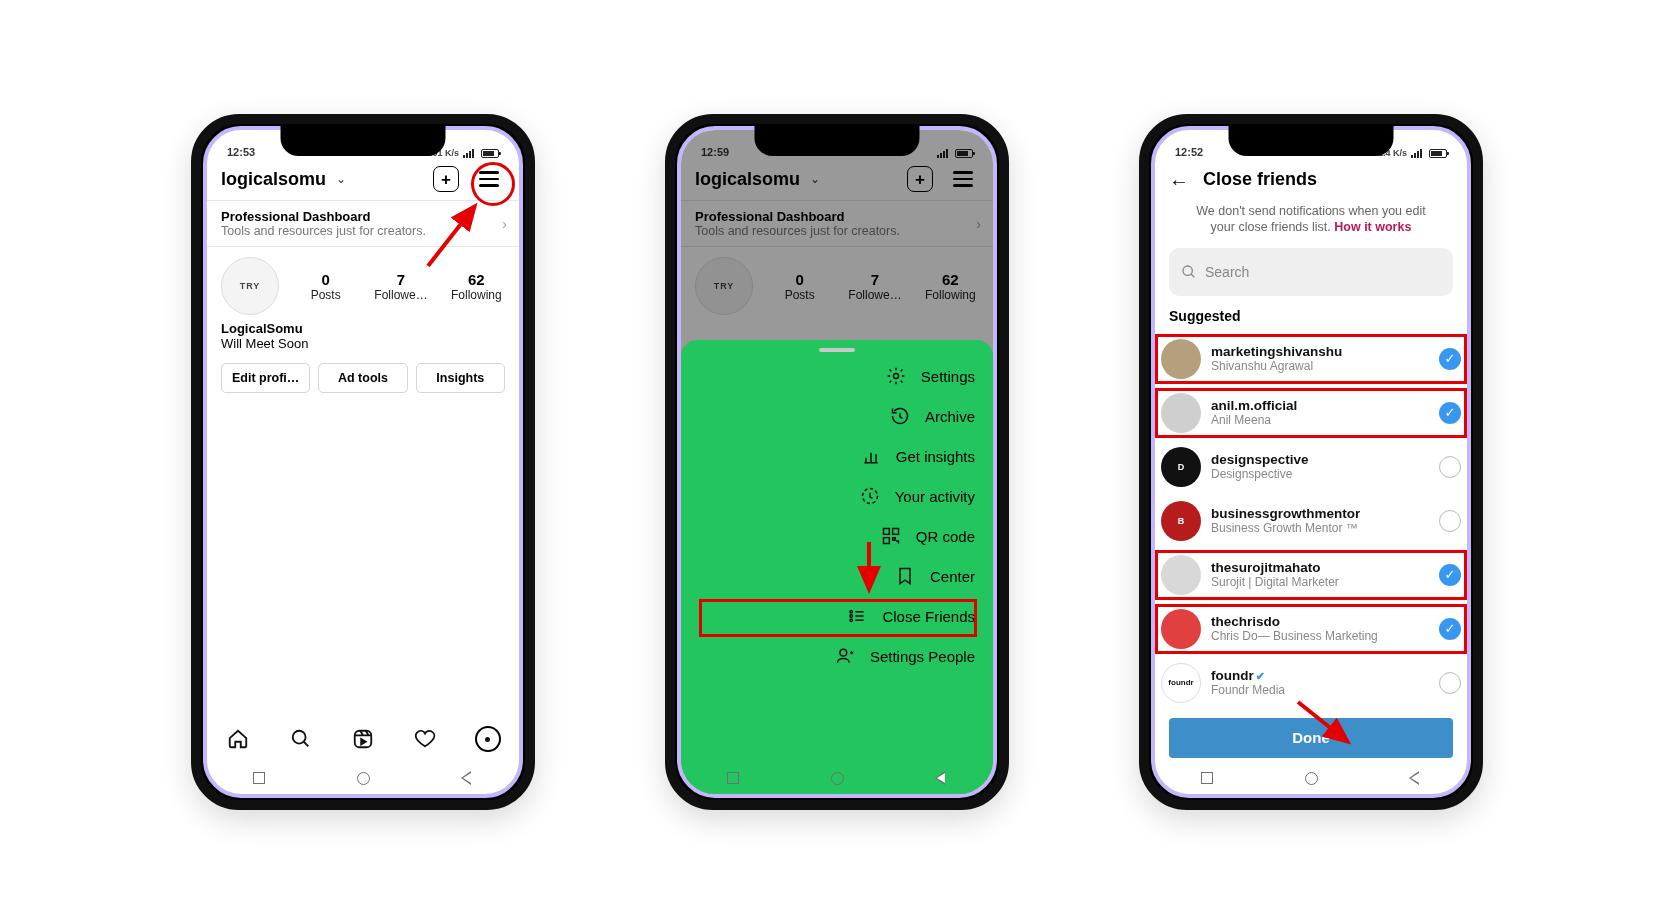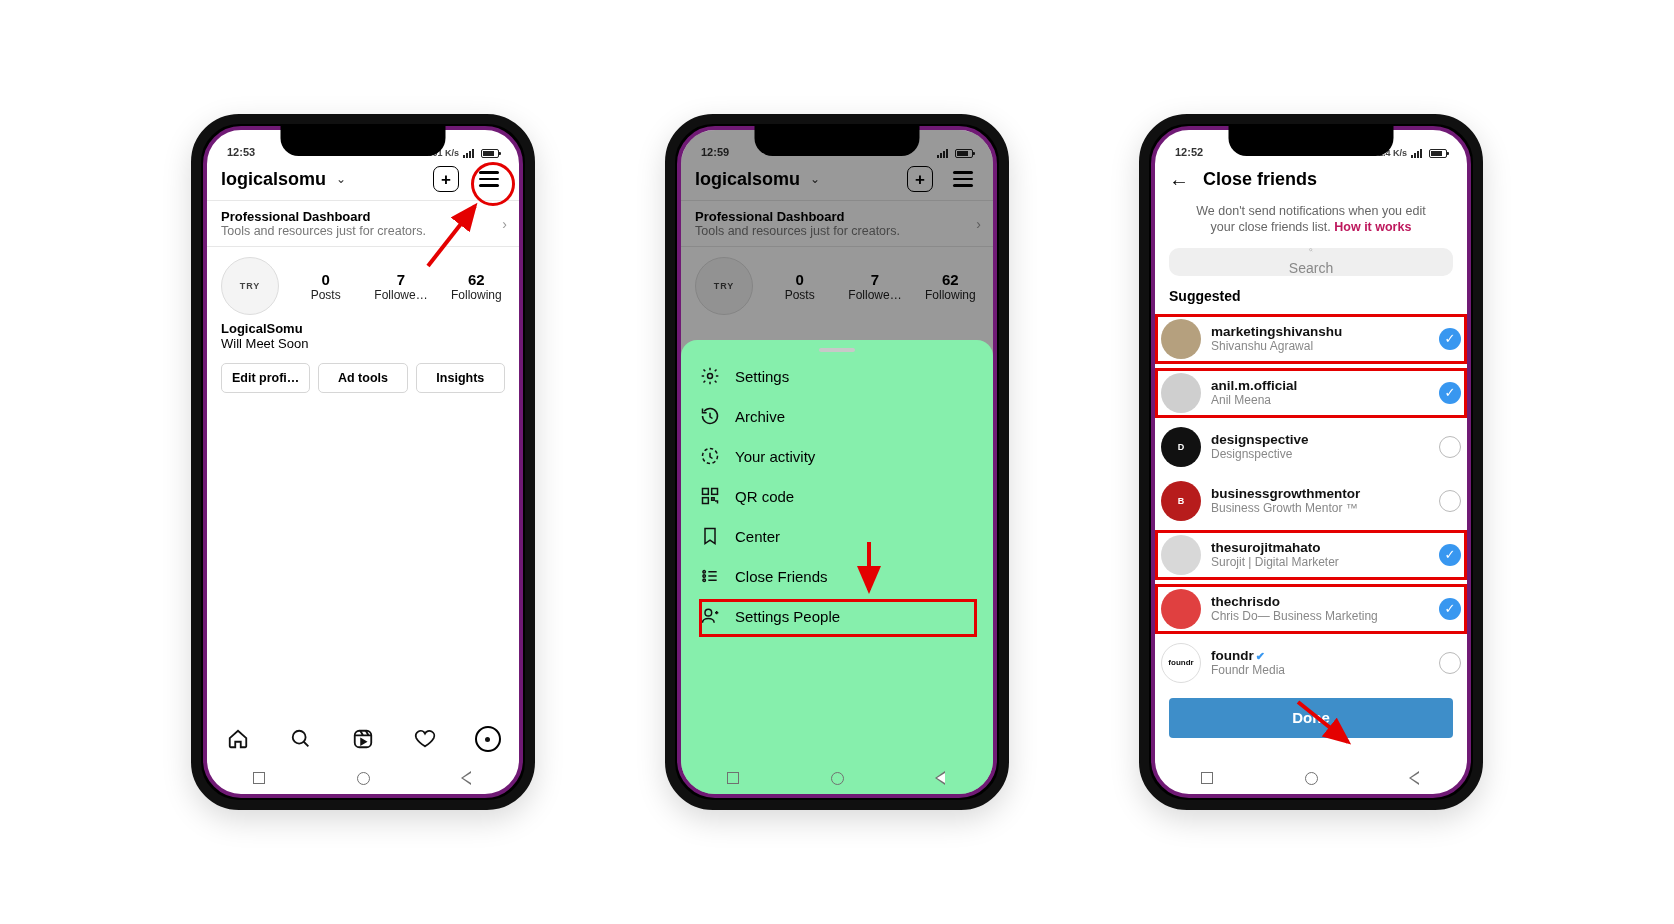--- a/index.html
+++ b/index.html
@@ -1,20 +1,20 @@
 <!DOCTYPE html>
 <html><head>
 <meta charset="utf-8">
 <style>
   * { box-sizing: border-box; margin:0; padding:0; font-family: -apple-system, "Helvetica Neue", Arial, sans-serif; }
   body { background:#fff; width:1674px; height:924px; position:relative; }
   .stage { display:flex; gap:130px; justify-content:center; align-items:center; height:100%; padding:40px; }
   .phone { width:344px; height:696px; position:relative; }
   .phone .chassis { position:absolute; inset:0; border:10px solid #101010; border-radius:48px; background:#000; box-shadow:0 10px 30px rgba(0,0,0,.15); }
-  .phone .inner { position:absolute; left:12px; right:12px; top:12px; bottom:12px; border:4px solid #701a75; background:#fff; border-radius:38px; overflow:hidden; }
+  .phone .inner { position:absolute; left:12px; right:12px; top:12px; bottom:12px; border:4px solid #c4b5fd; background:#fff; border-radius:38px; overflow:hidden; }
   .phone .notch { position:absolute; top:12px; left:50%; transform:translateX(-50%); width:165px; height:30px; background:#000; border-bottom-left-radius:18px; border-bottom-right-radius:18px; z-index:5;}
   .overlay { position:absolute; inset:0; background:rgba(0,0,0,.4); z-index:2; }
 
   
   .status { height:30px; display:flex; justify-content:space-between; align-items:flex-end; padding:0 20px 2px; font-size:11px; font-weight:600; color:#333; }
   .status .right { display:flex; gap:4px; align-items:center; }
   .sig { width:14px; height:10px; display:flex; gap:1px; align-items:flex-end; }
   .sig b { width:2px; background:#222; display:block; }
   .bat { width:18px; height:9px; border:1px solid #222; border-radius:2px; position:relative; }
   .bat i { position:absolute; right:-3px; top:2px; width:2px; height:3px; background:#222; border-radius:0 1px 1px 0; }
@@ -49,32 +49,32 @@
   .tabbar { position:absolute; bottom:32px; left:0; right:0; height:46px; display:flex; align-items:center; justify-content:space-around; }
   .tabic { width:26px; height:26px; display:flex; align-items:center; justify-content:center; position:relative; }
   .navbar { position:absolute; bottom:0; left:0; right:0; height:32px; display:flex; align-items:center; justify-content:space-around; color:#707070;}
   .navbar .sq { width:12px; height:12px; border:1.5px solid #707070;}
   .navbar .ci { width:13px; height:13px; border:1.5px solid #707070; border-radius:50%;}
   .navbar .tr { width:0; height:0; border-top:7px solid transparent; border-bottom:7px solid transparent; border-right:10px solid transparent; position:relative; }
   .navbar .tr::after { content:""; position:absolute; left:-2px; top:-7px; width:0;height:0; border-top:7px solid transparent; border-bottom:7px solid transparent; border-right:10px solid #707070; }
   .navbar .tr::before { content:""; position:absolute; left:0px; top:-5.5px; width:0;height:0; border-top:5.5px solid transparent; border-bottom:5.5px solid transparent; border-right:8px solid #fff; z-index:1;}
 
   
-  .sheet { position:absolute; left:0; right:0; bottom:0; top:210px; background:#86efac; border-top-left-radius:16px; border-top-right-radius:16px; z-index:3; display:flex; flex-direction:column; }
+  .sheet { position:absolute; left:0; right:0; bottom:0; top:210px; background:#22c55e; border-top-left-radius:16px; border-top-right-radius:16px; z-index:3; display:flex; flex-direction:column;align-items:flex-end; }
   .sheet .hndl { width:36px; height:4px; background:#c8c8c8; border-radius:2px; margin:8px auto 4px; }
   .sheet .row { display:flex; align-items:center; gap:14px; height:40px; padding:0 18px; font-size:15px; }
   .sheet .row .ic { width:22px; height:22px; display:flex; align-items:center; justify-content:center; }
 
   .hl-red-box { border:3px solid #e40000; position:absolute; }
 
   
   .cf-head { display:flex; align-items:center; gap:14px; padding:8px 14px 12px; font-weight:700; font-size:18px;}
   .cf-desc { font-size:12.5px; text-align:center; color:#666; padding:0 28px 12px; line-height:1.3;}
   .cf-desc b { color:#be185d; font-weight:700; }
-  .search { background:#efefef; border-radius:10px; margin:0 14px 12px; height:28px; display:flex; align-items:center; padding:0 12px; color:#888; font-size:14px; gap:8px;flex-direction:column;}
+  .search { background:#efefef; border-radius:10px; margin:0 14px 12px; height:48px; display:flex; align-items:center; padding:0 12px; color:#888; font-size:14px; gap:8px;}
   .sugg { padding:0 14px 8px; font-weight:700; font-size:14px;}
   .list { padding:0 0; position:relative; }
   .lrow { display:flex; align-items:center; padding:7px 6px; gap:10px; position:relative;}
   .lrow .av { width:40px; height:40px; border-radius:50%; flex:0 0 40px; display:flex; align-items:center; justify-content:center; color:#fff; font-size:9px; font-weight:700; }
   .lrow .tx .u { font-size:13.5px; font-weight:600; color:#111;}
   .lrow .tx .s { font-size:12px; color:#888;}
   .lrow .chk { width:22px; height:22px; border-radius:50%; margin-left:auto; }
   .lrow .chk.off { border:1.5px solid #bababa; }
   .lrow .chk.on { background:#3897f0; display:flex; align-items:center; justify-content:center; color:#fff; font-size:13px;}
   .done { background:#3e8ec9; color:#fff; font-weight:600; font-size:15px; height:40px; display:flex; align-items:center; justify-content:center; margin:8px 14px 0; border-radius:4px;}
@@ -273,20 +273,28 @@
               <svg width="20" height="20" viewBox="0 0 24 24" fill="none" stroke="#111" stroke-width="1.8">
                 <path d="M3 12a9 9 0 1 0 2-5.7M3 3v5h5"></path>
                 <path d="M12 8v5l3 2"></path>
               </svg>
             </span>
             <span>Archive</span>
           </div>
       <div class="row">
             <span class="ic">
               <svg width="20" height="20" viewBox="0 0 24 24" fill="none" stroke="#111" stroke-width="1.8">
+                <path d="M4 20h16M6 20v-6M12 20V8M18 20v-10"></path>
+              </svg>
+            </span>
+            <span>Get insights</span>
+          </div>
+      <div class="row">
+            <span class="ic">
+              <svg width="20" height="20" viewBox="0 0 24 24" fill="none" stroke="#111" stroke-width="1.8">
                 <circle cx="12" cy="12" r="9" stroke-dasharray="4 3"></circle>
                 <path d="M12 8v5l3 2"></path>
               </svg>
             </span>
             <span>Your activity</span>
           </div>
       <div class="row">
             <span class="ic">
               <svg width="20" height="20" viewBox="0 0 24 24" fill="none" stroke="#111" stroke-width="1.8">
                 <rect x="3" y="3" width="7" height="7"></rect>

